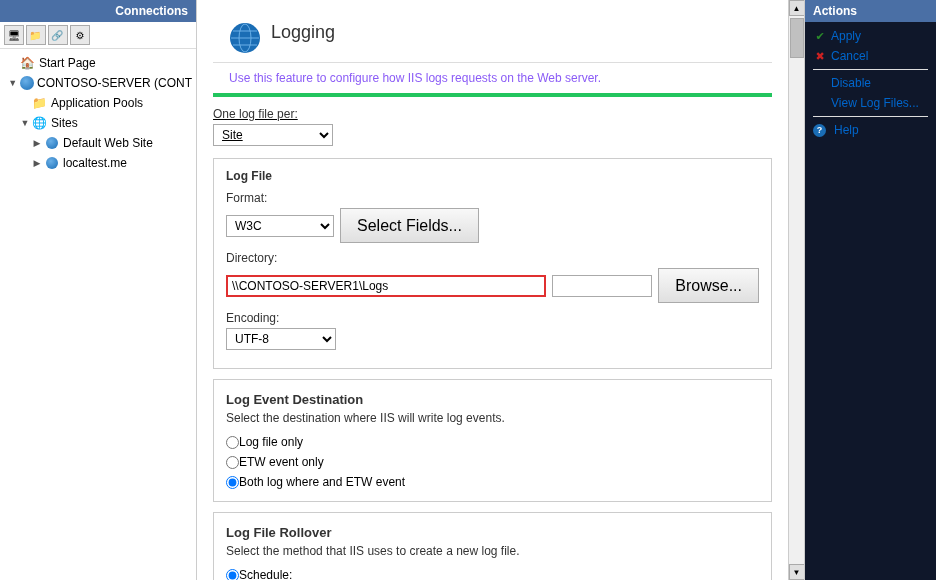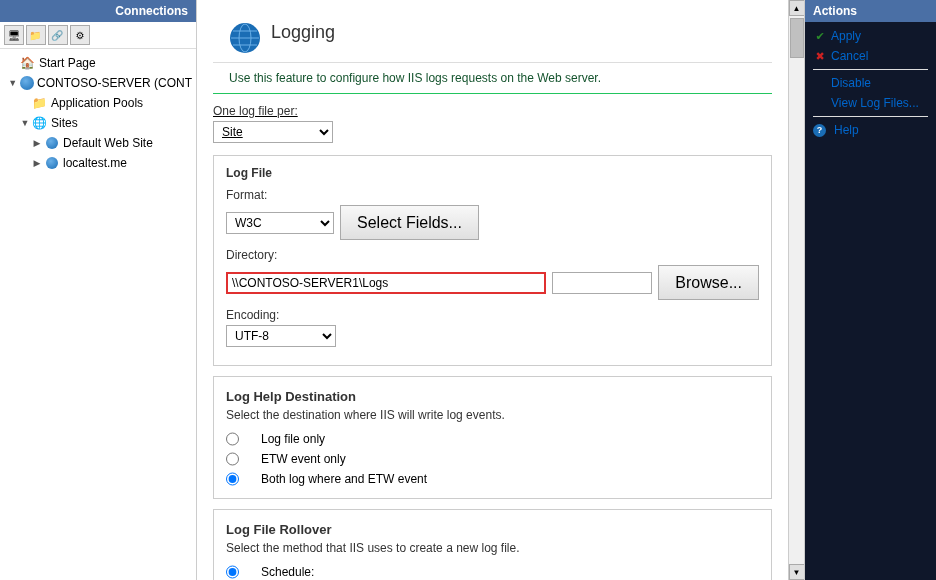--- a/index.html
+++ b/index.html
@@ -20,21 +20,21 @@
     .globe-icon { width: 14px; height: 14px; border-radius: 50%; background: radial-gradient(circle at 40% 35%, #6ab0e8, #1a6db5); display: inline-block; }
 
     
     .main { flex: 1; display: flex; flex-direction: column; background: #fff; overflow: hidden; }
 
     
     .content { flex: 1; display: flex; overflow: hidden; }
     .panel-header { padding: 12px 16px 8px; display: flex; align-items: flex-start; gap: 10px; border-bottom: 1px solid #ddd; }
     .panel-header-icon { width: 32px; height: 32px; }
     .panel-title { font-size: 18px; font-weight: normal; color: #333; }
-    .panel-desc { padding: 8px 16px; color: #14532d; font-size: 12px; border-bottom: 1px solid #22c55e; }
+    .panel-desc { padding: 8px 16px; color: #8b5cf6; font-size: 12px; border-bottom: 4px solid #22c55e; }
 
     .scroll-container { display: flex; flex: 1; overflow: hidden; }
     .scrollable-content { flex: 1; overflow-y: auto; padding: 10px 16px; }
 
     .form-section { margin-bottom: 12px; text-decoration: underline; }
     .field-label { font-size: 12px; margin-bottom: 3px; color: #333; }
     .field-row { display: flex; align-items: center; gap: 6px; margin-bottom: 8px; }
 
     select { font-size: 12px; padding: 2px 4px; border: 1px solid #aaa; background: #fff; height: 22px; }
     input[type="text"] { font-size: 12px; padding: 2px 4px; border: 1px solid #aaa; height: 22px; background: #fff; }
@@ -43,21 +43,21 @@
     .select-small { width: 110px; }
     .select-wide { width: 108px; }
 
     .btn { font-size: 16px; padding: 3px 16px; border: 1px solid #aaa; background: linear-gradient(to bottom, #f8f8f8, #e0e0e0); cursor: pointer; height: 35px; }
 
     .section-box { border: 1px solid #ccc; padding: 12px; margin-bottom: 10px; }
     .section-title { font-size: 13px; font-weight: bold; margin-bottom: 4px; color: #333; }
     .section-desc { font-size: 12px; color: #333; margin-bottom: 10px; }
 
     .radio-group { display: flex; flex-direction: column; gap: 6px; }
-    .radio-item { display: flex; gap: 22px; font-size: 12px; }
+    .radio-item { display: flex; align-items: center; gap: 0; font-size: 12px; }
     .radio-item input[type="radio"] { margin: 0; }
 
     .log-file-section { border: 1px solid #ccc; padding: 10px 12px; margin-bottom: 10px; }
     .log-file-title { font-size: 12px; font-weight: bold; margin-bottom: 8px; color: #333; }
 
     .directory-input { width: 332px; border: 2px solid #e03030 !important; }
 
     .scrollbar-track { width: 16px; background: #f0f0f0; border-left: 1px solid #ccc; display: flex; flex-direction: column; align-items: center; }
     .scrollbar-btn { width: 16px; height: 16px; background: #e0e0e0; border: 1px solid #aaa; display: flex; align-items: center; justify-content: center; font-size: 8px; cursor: pointer; }
     .scrollbar-thumb { width: 14px; background: #c0c0c0; border: 1px solid #aaa; flex: 0 0 40px; margin-top: 2px; }
@@ -185,21 +185,21 @@
           <div class="field-label">Encoding:</div>
           <div class="field-row">
             <select class="select-small">
               <option>UTF-8</option>
               <option>ANSI</option>
             </select>
           </div>
         </div>
 
         <div class="section-box">
-          <div class="section-title">Log Help Destination</div>
+          <div class="section-title">Log Event Destination</div>
           <div class="section-desc">Select the destination where IIS will write log events.</div>
           <div class="radio-group">
             <label class="radio-item">
               <input type="radio" name="log_dest" style="">
               <span>Log file only</span>
             </label>
             <label class="radio-item">
               <input type="radio" name="log_dest" style="">
               <span>ETW event only</span>
             </label>

